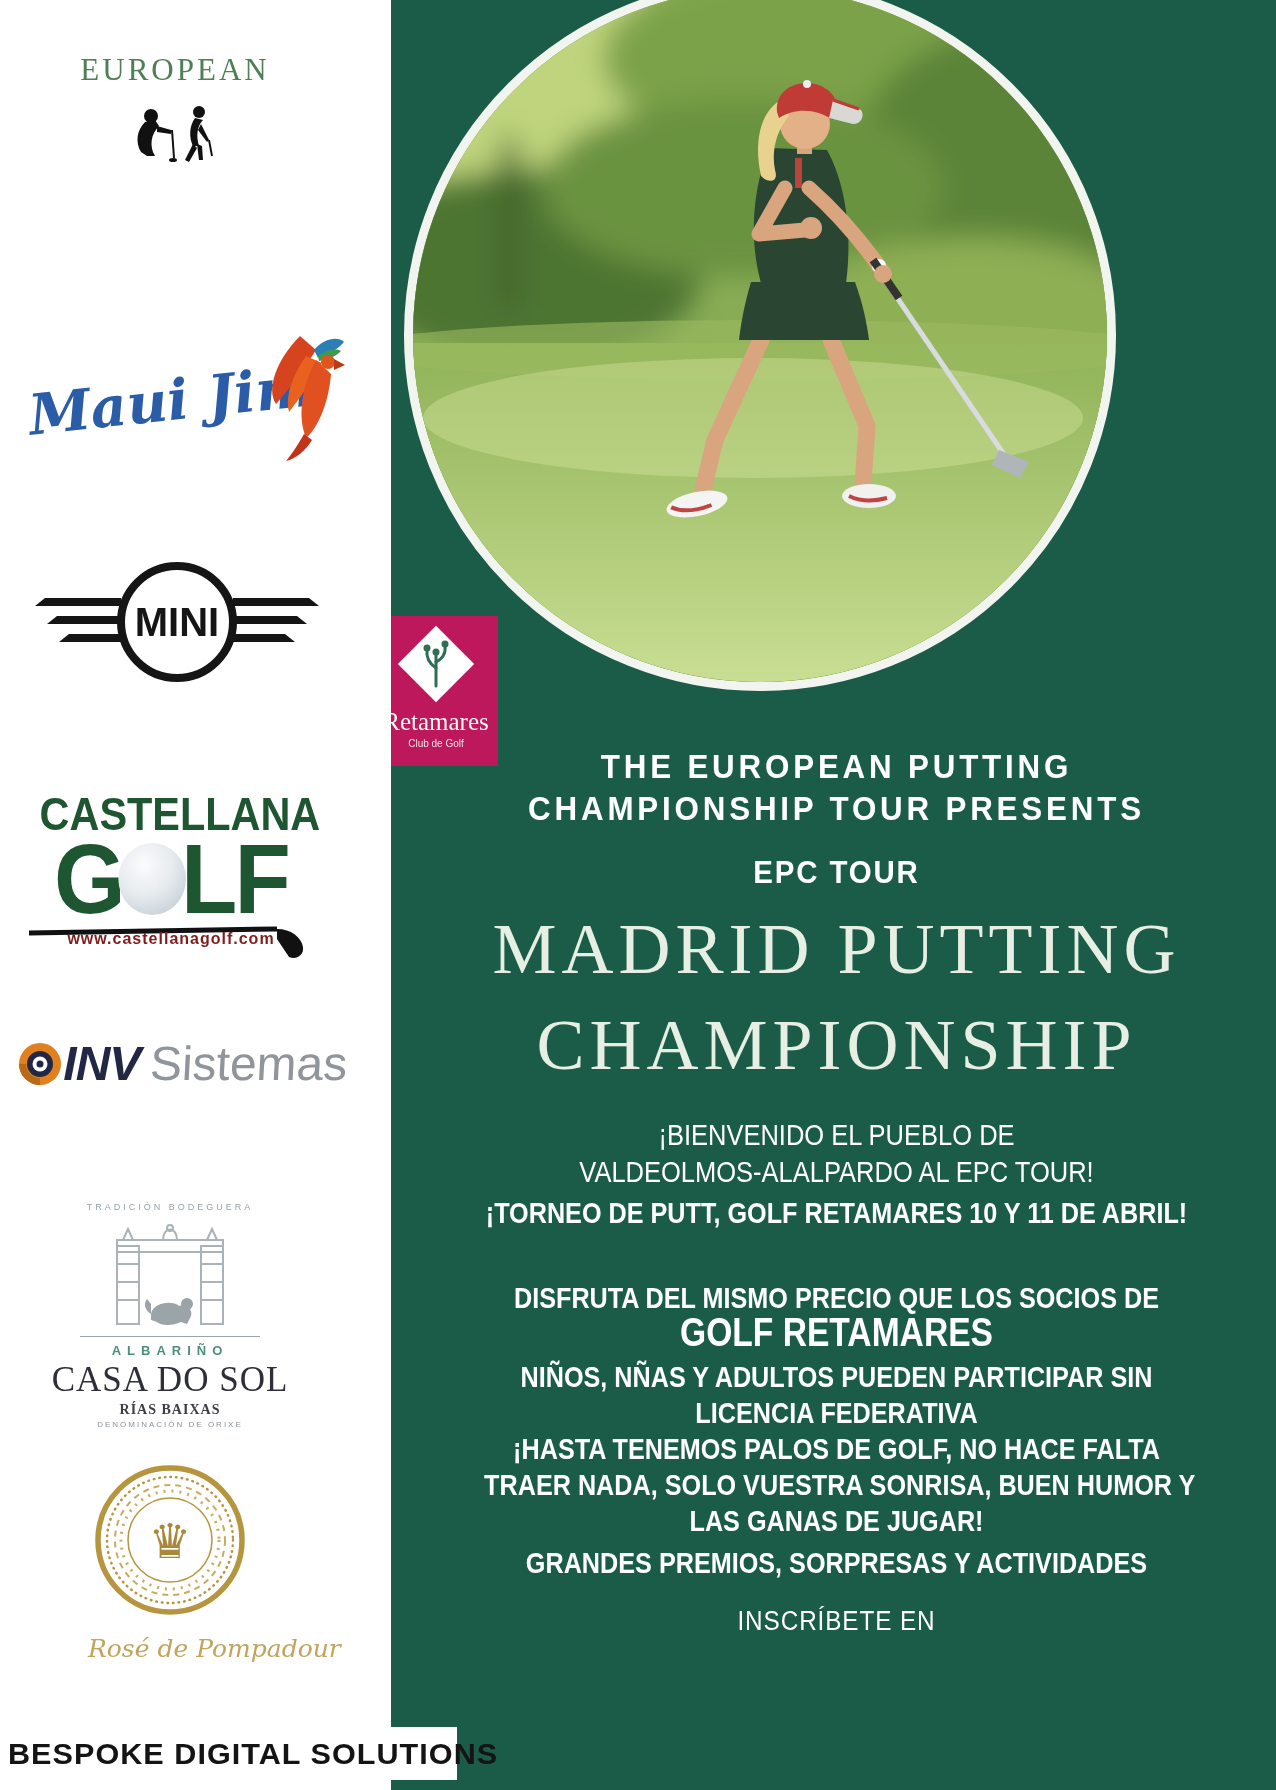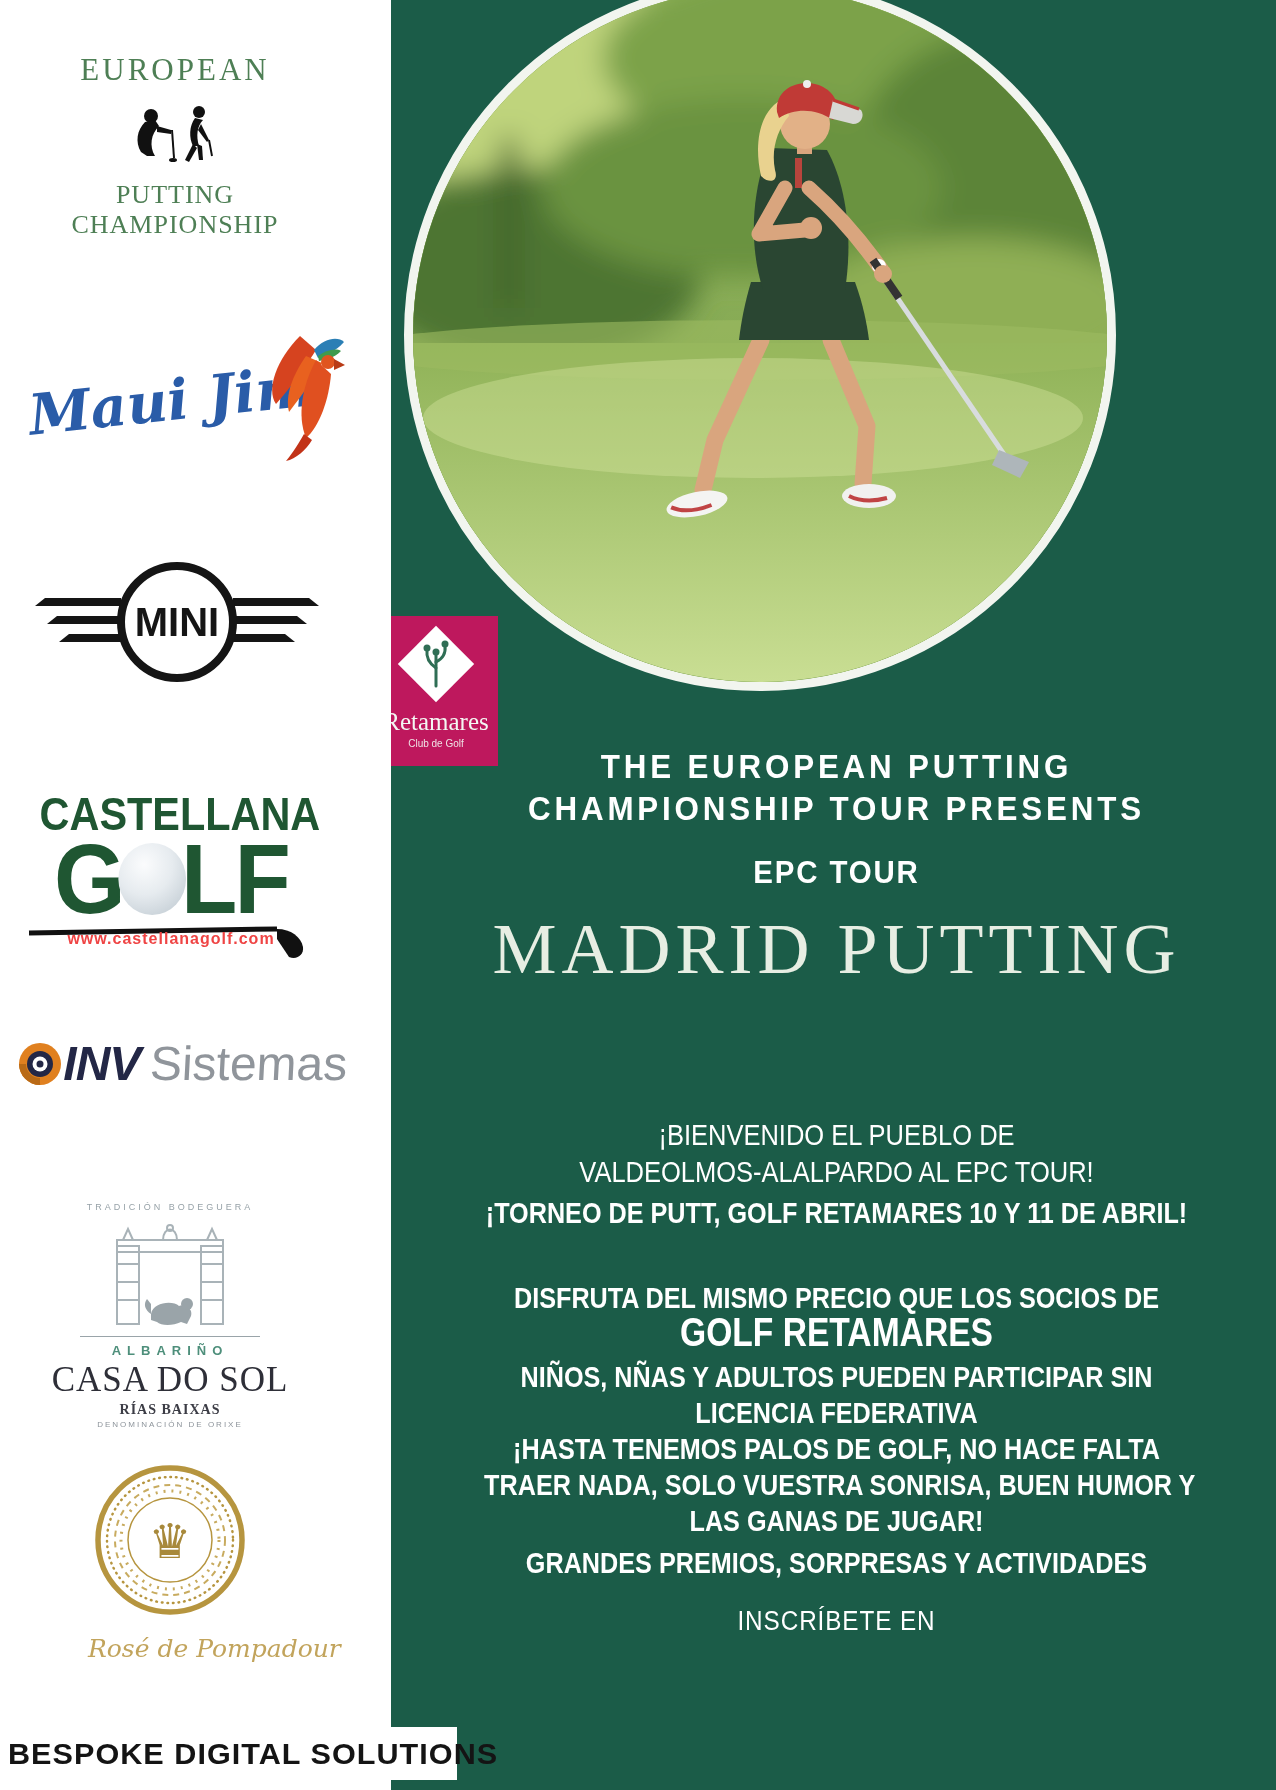--- a/index.html
+++ b/index.html
@@ -20,21 +20,21 @@
   .mj-parrot{position:absolute;right:4px;top:2px;}
 
   .mini-logo{left:35px;top:554px;}
 
   .castellana{left:25px;top:791px;width:292px;text-align:center;color:#1F5632;}
   .cast-word{font-size:46px;font-weight:800;letter-spacing:0px;transform:scaleX(.9);line-height:1;white-space:nowrap;}
   .golf-row{display:flex;align-items:center;justify-content:center;margin-top:2px;transform:scaleX(.94);}
   .cg-letter{font-size:98px;font-weight:800;line-height:.82;letter-spacing:-3px;}
   .cg-ball{width:72px;height:72px;border-radius:50%;margin:0 -5px;background:radial-gradient(circle at 38% 30%,#FBFCFD 0%,#E6EBEF 45%,#BAC5CD 100%);}
   .club-svg{display:block;margin:6px auto 0 auto;}
-  .cast-url{position:absolute;left:0;top:139px;width:292px;font-size:16px;font-weight:700;color:#ef4444;letter-spacing:1px;}
+  .cast-url{position:absolute;left:0;top:139px;width:292px;font-size:16px;font-weight:700;color:#7f1d1d;letter-spacing:1px;}
 
   .inv{left:15px;top:1036px;width:335px;display:flex;align-items:center;justify-content:center;}
   .inv-name{font-size:48px;font-weight:900;font-style:italic;color:#232746;letter-spacing:-1px;}
   .inv-suffix{font-size:48px;font-weight:300;color:#90959B;margin-left:10px;transform:skewX(-3deg);}
 
   .casa{left:30px;top:1202px;width:280px;text-align:center;color:#2E2F38;}
   .casa-top{font-size:9px;letter-spacing:3px;color:#97A2A8;}
   .casa-arch{display:block;margin:12px auto 0 auto;}
   .casa-divider{width:180px;height:1px;background:#9AA4A9;margin:8px auto 0 auto;}
   .casa-variety{margin-top:6px;font-size:13px;font-weight:700;letter-spacing:6px;color:#4E8F7B;}
@@ -146,20 +146,21 @@
       <circle cx="40" cy="28" r="3.5" fill="#2F6E55"></circle>
     </svg>
     <div class="ret-name">Retamares</div>
     <div class="ret-sub">Club de Golf</div>
   </div>
 
   <div class="abs pline presents" style="top:748px">THE EUROPEAN PUTTING</div>
   <div class="abs pline presents" style="top:790px">CHAMPIONSHIP TOUR PRESENTS</div>
   <div class="abs pline tour" style="top:854px">EPC TOUR</div>
   <div class="abs pline big-title" style="top:908px">MADRID PUTTING</div>
+  <div class="abs pline big-title" style="top:1004px">CHAMPIONSHIP</div>
 
   <div class="abs pline sp-reg" style="top:1118px">¡BIENVENIDO EL PUEBLO DE</div>
   <div class="abs pline sp-reg" style="top:1155px">VALDEOLMOS-ALALPARDO AL EPC TOUR!</div>
 
   <div class="abs pline sp" style="top:1196px">¡TORNEO DE PUTT, GOLF RETAMARES 10 Y 11 DE ABRIL!</div>
 
   <div class="abs pline sp" style="top:1281px">DISFRUTA DEL MISMO PRECIO QUE LOS SOCIOS DE</div>
   <div class="abs pline sp-big" style="top:1310px">GOLF RETAMARES</div>
 
   <div class="abs pline sp" style="top:1360px">NIÑOS, NÑAS Y ADULTOS PUEDEN PARTICIPAR SIN</div>
@@ -187,21 +188,20 @@
       <ellipse cx="46" cy="56" rx="4" ry="2" fill="#111111"></ellipse>
       <g fill="#111111">
         <circle cx="72" cy="8" r="6"></circle>
         <path d="M68,14 C62,22 62,34 66,42 L72,42 C69,32 70,22 76,16 Z"></path>
         <path d="M66,40 L58,56 L62,58 L70,44 Z"></path>
         <path d="M70,40 L72,56 L76,56 L75,42 Z"></path>
         <path d="M74,20 L82,36 L80,38 L71,26 Z"></path>
       </g>
       <line x1="82" y1="36" x2="85" y2="52" stroke="#111111" stroke-width="2"></line>
     </svg>
-    <div class="epc-l2">PUTTING CHAMPIONSHIP</div>
   </div>
 
   <div class="abs mauijim">
     <span class="mj-text"><span>Maui Jim</span><span class="mj-reg">®</span></span>
     <svg class="mj-parrot" width="98" height="132" viewBox="0 0 98 132">
       <path d="M52,4 C28,28 18,58 28,72 C43,55 58,34 68,18 Z" fill="#D6431F"></path>
       <path d="M58,24 C44,44 37,64 41,80 C54,63 67,45 74,31 Z" fill="#E8611F"></path>
       <path d="M68,28 C54,54 49,84 58,106 C71,95 81,68 83,42 Z" fill="#E05020"></path>
       <path d="M66,18 C76,6 90,4 96,10 C88,19 78,23 70,26 Z" fill="#2B7FB5"></path>
       <path d="M70,24 C78,18 88,16 93,19 C86,26 77,28 71,29 Z" fill="#3F9A4D"></path>

